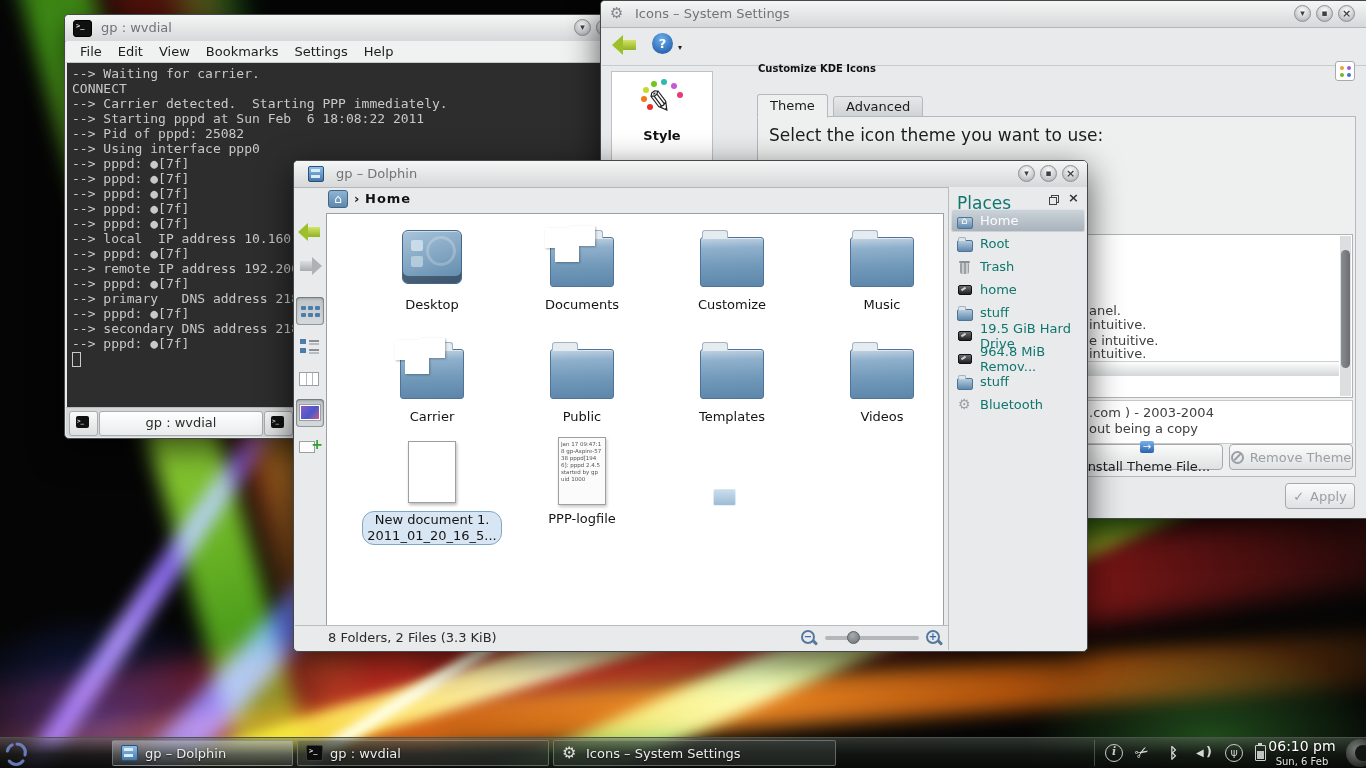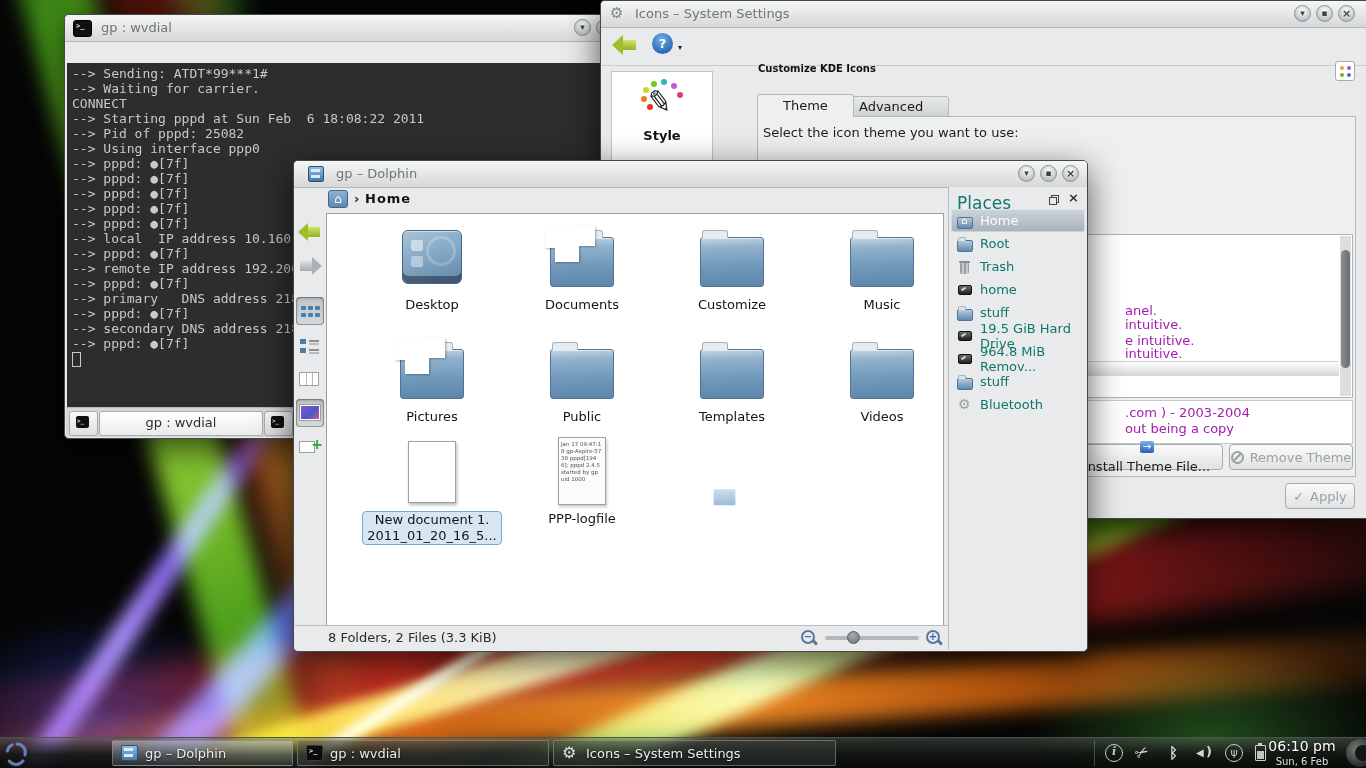--- a/index.html
+++ b/index.html
@@ -92,30 +92,30 @@
   .style-label{font-weight:bold;font-size:13px;color:#111;}
   .tools-icon{position:relative;width:38px;height:32px;margin:26px auto 0;border:1px solid #9aa0a3;
       border-radius:4px;background:linear-gradient(#f2f3f3,#cfd2d3);}
   .tools-icon::before{content:"";position:absolute;left:6px;top:6px;width:8px;height:18px;background:#4a4e50;border-radius:2px;}
   .tools-icon::after{content:"✕";position:absolute;right:5px;top:5px;font-size:15px;color:#6a6f72;font-weight:bold;}
   .s-heading{position:absolute;left:157px;top:62px;font-weight:bold;font-size:10px;color:#111;}
   .corner-icon{position:absolute;right:12px;top:60px;width:18px;height:18px;background:#fff;
       border:1px solid #aaa;border-radius:3px;}
   .corner-icon::before{content:"";position:absolute;left:4px;top:4px;width:4px;height:4px;border-radius:50%;
       background:#f0a030;box-shadow:7px 0 0 #9a5ad0,0 7px 0 #70b820,7px 7px 0 #3878d0;}
-  .tab{position:absolute;top:93px;height:22px;line-height:22px;padding:0 25px;font-size:13px;
+  .tab{position:absolute;top:93px;height:22px;line-height:22px;padding:0 12px;font-size:13px;
       border:1px solid #b6b9bb;border-radius:3px 3px 0 0;}
   .tab.active{left:156px;background:#eef0f0;border-bottom:1px solid #eef0f0;z-index:2;}
   .tab.inactive{left:232px;background:linear-gradient(#e6e8e9,#cfd2d3);top:95px;height:20px;line-height:20px;}
   .tab-panel{position:absolute;left:156px;top:115px;width:599px;height:361px;background:#eef0f0;
       border:1px solid #b6b9bb;box-sizing:border-box;}
-  .s-prompt{position:absolute;left:5px;top:8px;font-size:13px;color:#1c1c1c;}
+  .s-prompt{position:absolute;left:11px;top:8px;font-size:17px;color:#1c1c1c;}
   .theme-list{position:absolute;left:8px;top:117px;width:585px;height:162px;background:#fff;
       border:1px solid #b0b4b6;overflow:hidden;}
-  .frag{position:absolute;left:322px;font-size:13px;color:#a21caf;white-space:nowrap;padding-left:36px;}
+  .frag{position:absolute;left:322px;font-size:13px;color:#404040;white-space:nowrap;}
   .theme-list .frag:nth-of-type(1){top:68px;}
   .theme-list .frag:nth-of-type(2){top:82px;}
   .theme-list .frag:nth-of-type(3){top:98px;}
   .theme-list .frag:nth-of-type(4){top:111px;}
   .sel-row{position:absolute;left:1px;right:13px;top:126px;height:14px;
       background:linear-gradient(#fdfdfd,#d4d7d8);border-top:1px solid #cdd0d1;}
   .vscroll{position:absolute;right:1px;top:1px;width:11px;bottom:1px;background:#dcdedf;}
   .vscroll .thumb{position:absolute;left:1px;right:1px;top:14px;height:118px;border-radius:5px;
       background:linear-gradient(90deg,#8a8e90,#6a6e70);}
   .desc-box{position:absolute;left:8px;top:283px;width:585px;height:42px;background:#fff;
@@ -222,21 +222,21 @@
       border:3px solid rgba(255,255,255,.22);}
   .shape.page-blank{width:46px;height:60px;background:#fff;border:1px solid #9aa0a4;
       box-shadow:1px 2px 3px rgba(0,0,0,.28);margin-top:2px;}
   .shape.page-text{width:46px;height:66px;background:#fbfbfb;border:1px solid #9aa0a4;
       box-shadow:1px 2px 3px rgba(0,0,0,.22);overflow:hidden;}
   .shape.page-text .pvw{display:block;padding:3px 2px;font-size:5.5px;line-height:7px;color:#555;
       word-break:break-all;font-family:"DejaVu Sans",sans-serif;}
   .glabel{margin-top:3px;text-align:center;font-size:13px;color:#141414;line-height:16px;}
   .glabel span{display:block;white-space:nowrap;}
   .grid-item.selected .glabel{display:table;margin:3px auto 0;padding:0 4px;background:#d8e6f4;
-      border:1px solid #7fa7cc;border-radius:4px;}
+      border:1px solid #7fa7cc;border-radius:12px;}
   
   .places{position:absolute;right:0;top:26px;width:138px;bottom:1px;border-left:1px solid #b9bcbe;
       background:#e9eaeb;border-radius:0 0 4px 0;}
   .places-head{position:absolute;left:8px;top:6px;font-size:17px;color:#0f766e;}
   .places-float{position:absolute;right:28px;top:8px;width:10px;height:10px;}
   .places-float::before{content:"";position:absolute;right:0;top:0;width:6px;height:6px;border:1px solid #444;}
   .places-float::after{content:"";position:absolute;left:0;bottom:0;width:6px;height:6px;border:1px solid #444;background:#e9eaeb;}
   .places-close{position:absolute;right:8px;top:3px;font-size:13px;font-weight:bold;color:#333;}
   .place-list{position:absolute;left:2px;right:2px;top:22px;}
   .place{display:flex;align-items:center;gap:7px;height:23px;padding-left:6px;font-size:13px;color:#0f766e;}
@@ -341,26 +341,35 @@
   <div class="win" id="terminal">
     <div class="titlebar">
       <span class="term-app-icon"></span>
       <span class="title">gp : wvdial</span>
       <span class="winbtns">
         <span class="wbtn min"></span>
         <span class="wbtn max"></span>
         <span class="wbtn close"></span>
       </span>
     </div>
+    <div class="menubar">
+
+    <span class="menu-item">File</span>
+        <span class="menu-item">Edit</span>
+        <span class="menu-item">View</span>
+        <span class="menu-item">Bookmarks</span>
+        <span class="menu-item">Settings</span>
+        <span class="menu-item">Help</span>
+      </div>
     <div class="term-body">
       <div>
 
-      <div class="tline">--&gt; Sending: ATDT*99***1#</div>
           <div class="tline">--&gt; Waiting for carrier.</div>
           <div class="tline">CONNECT</div>
+          <div class="tline">--&gt; Carrier detected.  Starting PPP immediately.</div>
           <div class="tline">--&gt; Starting pppd at Sun Feb  6 18:08:22 2011</div>
           <div class="tline">--&gt; Pid of pppd: 25082</div>
           <div class="tline">--&gt; Using interface ppp0</div>
           <div class="tline">--&gt; pppd: ●[7f]</div>
           <div class="tline">--&gt; pppd: ●[7f]</div>
           <div class="tline">--&gt; pppd: ●[7f]</div>
           <div class="tline">--&gt; pppd: ●[7f]</div>
           <div class="tline">--&gt; pppd: ●[7f]</div>
           <div class="tline">--&gt; local  IP address 10.160.35.</div>
           <div class="tline">--&gt; pppd: ●[7f]</div>
@@ -523,21 +532,21 @@
             </div>
           </div>
 
           <div class="grid-item">
             <div class="gicon">
               <span class="shape folder-photos">
                 
               </span>
             </div>
             <div class="glabel">
-              <span>Pictures</span>
+              <span>Carrier</span>
               <span></span>
             </div>
           </div>
 
           <div class="grid-item">
             <div class="gicon">
               <span class="shape folder">
                 
               </span>
             </div>

